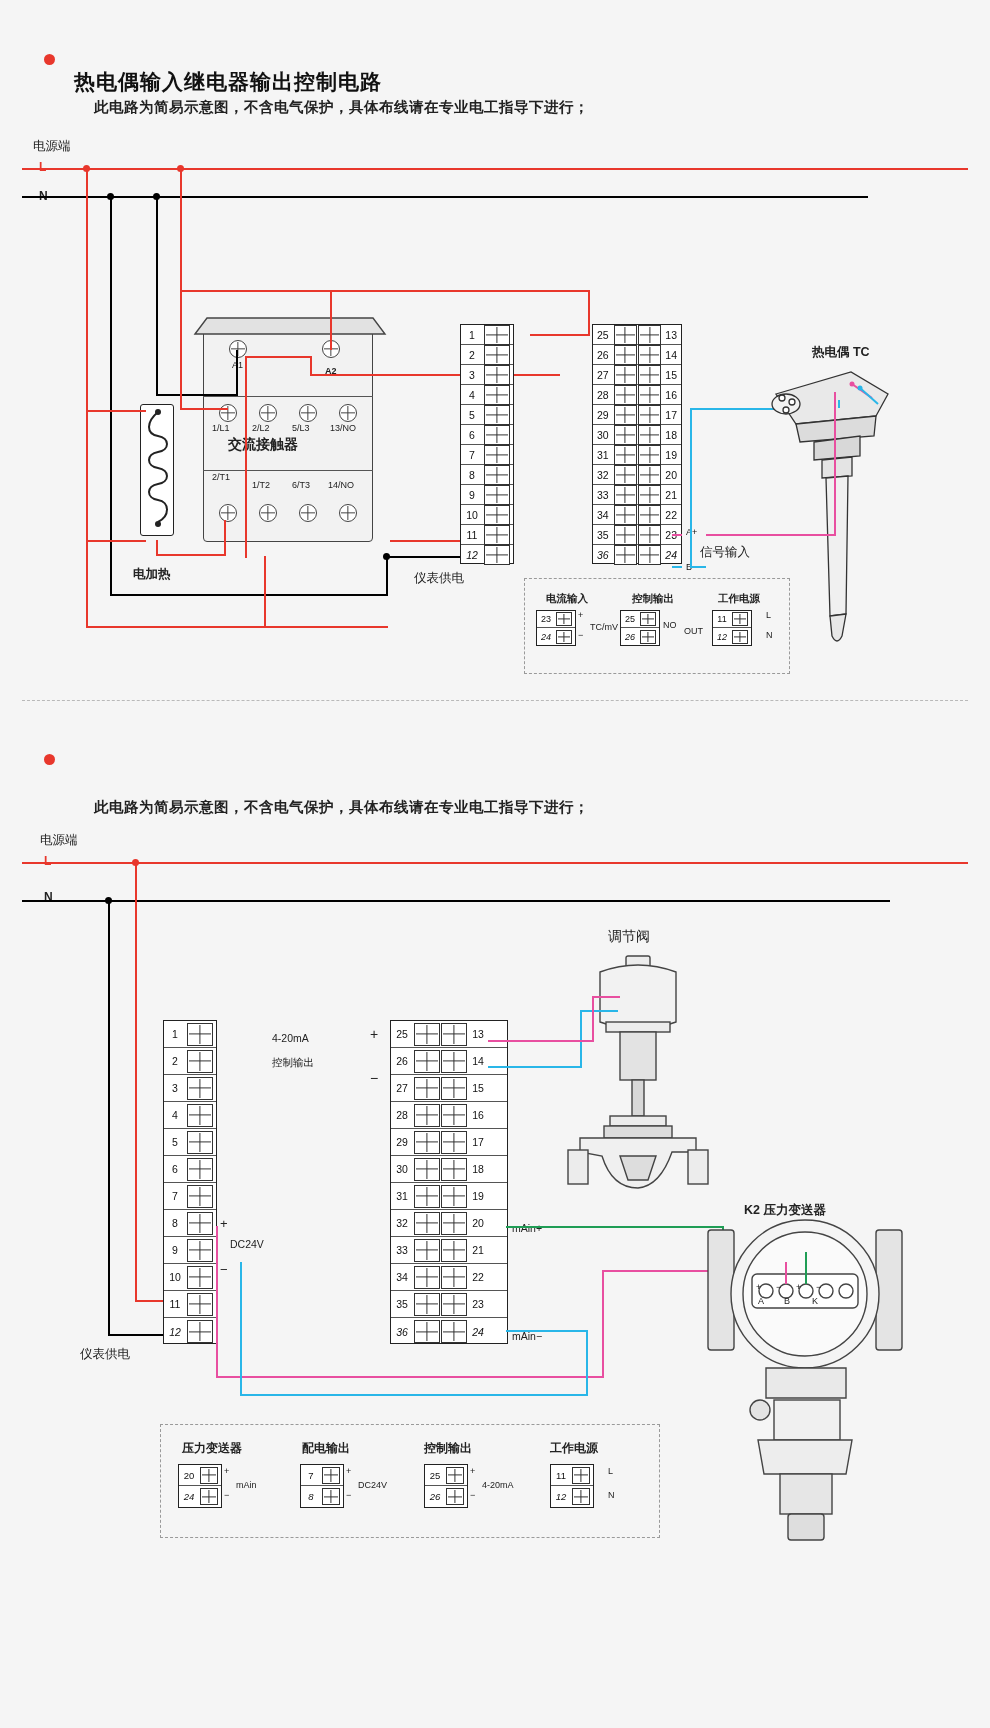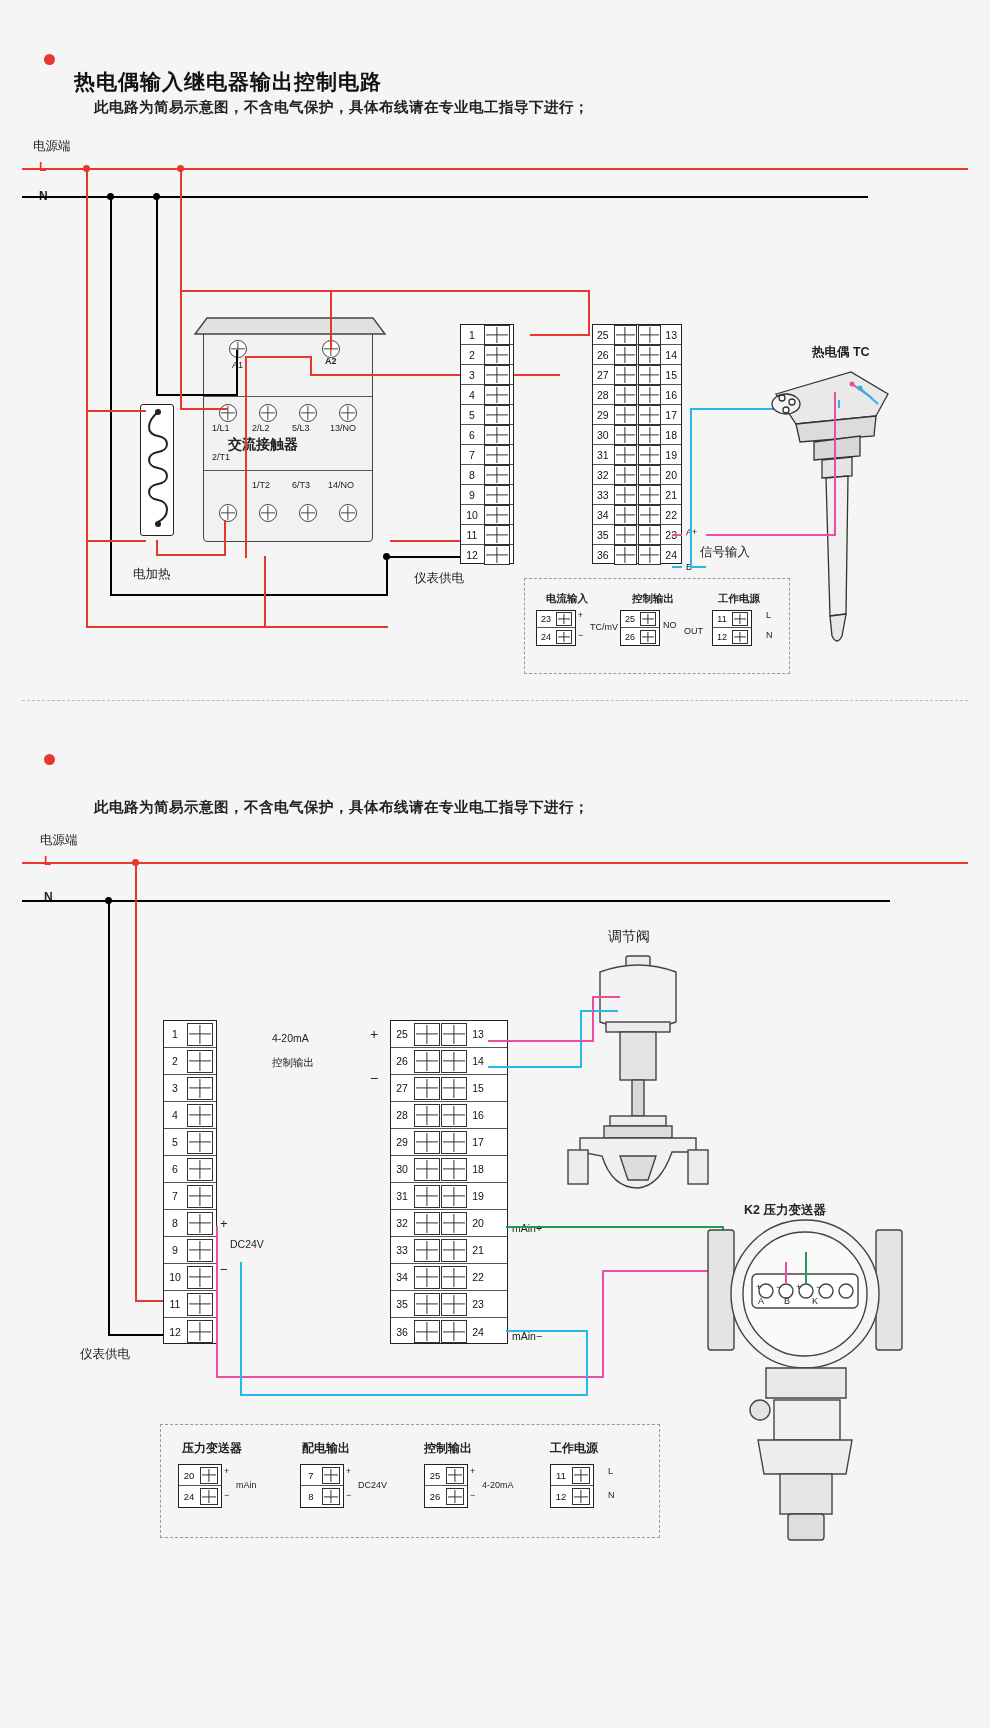--- a/index.html
+++ b/index.html
@@ -30,21 +30,21 @@
   .wk{background:#000;}
   .wc{background:#29b6e8;}
   .wm{background:#e84fa0;}
   .wg{background:#1f9d55;}
   .dot{position:absolute;width:7px;height:7px;border-radius:50%;background:#e8372c;}
   .dotk{position:absolute;width:7px;height:7px;border-radius:50%;background:#000;}
 
   
   .tb{position:absolute;border:1.6px solid #222;background:#fff;box-sizing:border-box;}
   .trow{position:relative;height:24px;box-sizing:border-box;border-bottom:1px solid #555;display:flex;align-items:center;}
-  .trow:last-child{border-bottom:none;}
+  .trow:last-child{border-bottom:none;font-style:italic;}
   .tnum{width:22px;text-align:center;font-size:10.5px;color:#111;}
   .tcell{width:26px;height:20px;border:1.4px solid #333;box-sizing:border-box;position:relative;background:#fff;margin-left:1px;}
   .tcell:before{content:"";position:absolute;left:50%;top:1px;bottom:1px;width:1.2px;background:#333;transform:translateX(-50%);}
   .tcell:after{content:"";position:absolute;top:50%;left:1px;right:1px;height:1.2px;background:#333;transform:translateY(-50%);}
   .tcell.sm{width:16px;height:14px;}
 
   
   .contactor{position:absolute;border:1.6px solid #444;background:#f2f2f2;box-sizing:border-box;}
   .screw{position:absolute;width:16px;height:16px;border-radius:50%;border:1.5px solid #444;background:#fff;}
   .screw:before{content:"";position:absolute;left:50%;top:1px;bottom:1px;width:1.3px;background:#444;transform:translateX(-50%);}
@@ -86,34 +86,34 @@
   <div class="w" style="left:203px;top:396px;width:170px;height:1.4px;background:#555;"></div>
   <div class="w" style="left:203px;top:470px;width:170px;height:1.4px;background:#555;"></div>
 
   <svg style="left:195px;top:318px;width:190px;height:16px;" viewBox="0 0 190 16">
     <polygon points="0,16 12,0 178,0 190,16" fill="#e2e2e2" stroke="#444" stroke-width="1.4"></polygon>
   </svg>
 
   <div class="screw" style="left:229px;top:340px;"></div>
   <div class="screw" style="left:322px;top:340px;"></div>
   <div class="lbl lbl-xs" style="left:232px;top:360px;">A1</div>
-  <div class="lbl lbl-xs" style="left:325px;top:356px;font-weight:bold;">A2</div>
+  <div class="lbl lbl-xs" style="left:325px;top:366px;font-weight:bold;">A2</div>
 
   <div class="screw" style="left:219px;top:404px;"></div>
   <div class="screw" style="left:259px;top:404px;"></div>
   <div class="screw" style="left:299px;top:404px;"></div>
   <div class="screw" style="left:339px;top:404px;"></div>
   <div class="lbl lbl-xs" style="left:212px;top:423px;">1/L1</div>
   <div class="lbl lbl-xs" style="left:252px;top:423px;">2/L2</div>
   <div class="lbl lbl-xs" style="left:292px;top:423px;">5/L3</div>
   <div class="lbl lbl-xs" style="left:330px;top:423px;">13/NO</div>
 
   <div class="lbl lbl-cn lbl-b" style="left:228px;top:436px;font-size:14px;">交流接触器</div>
 
-  <div class="lbl lbl-xs" style="left:212px;top:452px;">2/T1</div>
+  <div class="lbl lbl-xs" style="left:212px;top:472px;">2/T1</div>
   <div class="lbl lbl-xs" style="left:252px;top:480px;">1/T2</div>
   <div class="lbl lbl-xs" style="left:292px;top:480px;">6/T3</div>
   <div class="lbl lbl-xs" style="left:328px;top:480px;">14/NO</div>
   <div class="screw" style="left:219px;top:504px;"></div>
   <div class="screw" style="left:259px;top:504px;"></div>
   <div class="screw" style="left:299px;top:504px;"></div>
   <div class="screw" style="left:339px;top:504px;"></div>
 
   <div class="w wk" style="left:156px;top:394px;width:82px;height:2px;"></div>
   <div class="w wk" style="left:236px;top:350px;width:2px;height:46px;"></div>
@@ -129,21 +129,21 @@
   <div class="w wr" style="left:310px;top:356px;width:2px;height:20px;"></div>
   <div class="w wr" style="left:245px;top:356px;width:67px;height:2px;"></div>
   <div class="w wr" style="left:558px;top:360px;width:2px;height:16px;opacity:0;"></div>
 
   <div class="heater" style="left:140px;top:404px;width:34px;height:132px;border-radius:3px;"></div>
   <svg style="left:144px;top:408px;width:28px;height:124px;" viewBox="0 0 28 124">
     <path d="M14 4 C 2 14, 2 26, 14 28 C 26 30, 26 42, 14 44 C 2 46, 2 58, 14 60 C 26 62, 26 74, 14 76 C 2 78, 2 90, 14 92 C 26 94, 26 108, 14 114" fill="none" stroke="#222" stroke-width="2"></path>
     <circle cx="14" cy="4" r="3" fill="#222"></circle>
     <circle cx="14" cy="116" r="3" fill="#222"></circle>
   </svg>
-  <div class="lbl lbl-cn" style="left:133px;top:566px;">电加热</div>
+  <div class="lbl lbl-cn" style="left:133px;top:566px;font-weight:bold;">电加热</div>
 
   <div class="w wr" style="left:156px;top:540px;width:2px;height:16px;"></div>
   <div class="w wr" style="left:156px;top:554px;width:70px;height:2px;"></div>
   <div class="w wr" style="left:224px;top:520px;width:2px;height:36px;"></div>
   <div class="w wr" style="left:86px;top:626px;width:302px;height:2px;"></div>
   <div class="w wk" style="left:110px;top:594px;width:278px;height:2px;"></div>
   <div class="w wk" style="left:386px;top:556px;width:2px;height:40px;"></div>
   <div class="w wr" style="left:386px;top:556px;width:2px;height:72px;opacity:0;"></div>
   <div class="w wk" style="left:386px;top:556px;width:80px;height:2px;"></div>
   <div class="w wr" style="left:264px;top:556px;width:2px;height:70px;"></div>

